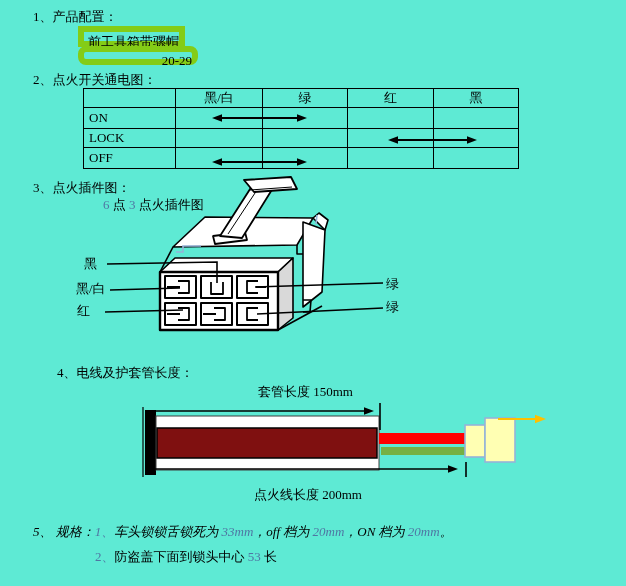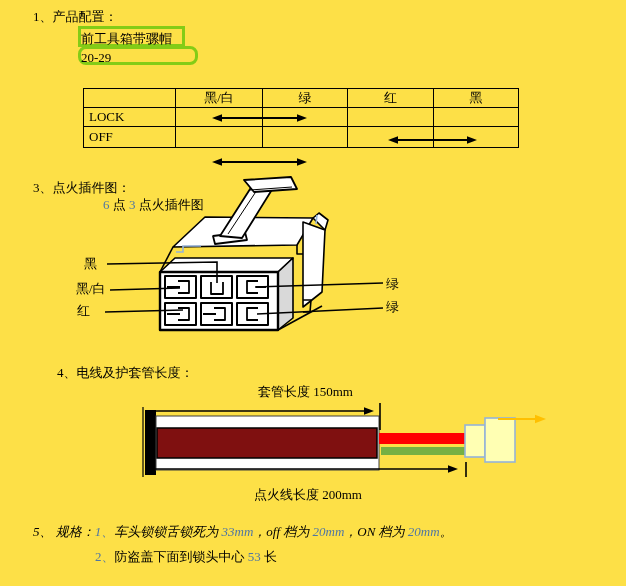--- a/index.html
+++ b/index.html
@@ -1,58 +1,66 @@
 <!DOCTYPE html>
 <html><head>
 <meta charset="utf-8">
 <style>
   html,body{margin:0;padding:0;background:#fff;}
-  .page{position:relative;width:626px;height:586px;background:#fde047;overflow:hidden;
+  .page{position:relative;width:626px;height:586px;background:#5eead4;overflow:hidden;
         font-family:"Liberation Serif","DejaVu Serif",serif;font-size:13px;color:#000;}
   .abs{position:absolute;}
   .title{white-space:pre;}
   .tint{color:#4f76a3;}
   
-  .cfg-cell{position:absolute;border:3px solid #84cc16;text-align:left;box-sizing:border-box;}
+  .cfg-cell{position:absolute;border:6px solid #84cc16;text-align:right;box-sizing:border-box;}
   .cfg-r1{left:78px;top:26px;width:107px;height:21px;line-height:19px;}
   .cfg-r2{left:78px;top:46px;width:120px;height:19px;line-height:17px;border-radius:8px;}
   
   table.sw{border-collapse:collapse;table-layout:fixed;}
   table.sw td{border:1px solid #000;padding:0;font-size:13px;overflow:hidden;}
   table.sw td.hd{text-align:center;}
   table.sw td.rl{padding-left:5px;}
   .lbl{white-space:pre;}
   svg{display:block;}
 </style>
 </head>
 <body>
 
 <div class="page">
 
   <div class="abs title" style="left:33px;top:8px;">1、产品配置：</div>
   <div class="cfg-cell cfg-r1">前工具箱带骡帽</div>
   <div class="cfg-cell cfg-r2">20-29</div>
 
+  <div class="abs title" style="left:33px;top:71px;">2、点火开关通电图：</div>
 
   <div class="abs" style="left:83px;top:88px;">
     <table class="sw">
       <colgroup>
           <col style="width:92px">
           <col style="width:87px">
           <col style="width:85px">
           <col style="width:86px">
           <col style="width:85px">
         </colgroup>
       <tbody>
           <tr style="height:19px">
         <td class="hd"></td>
         <td class="hd">黑/白</td>
         <td class="hd">绿</td>
         <td class="hd">红</td>
         <td class="hd">黑</td>
+      </tr>
+      <tr style="height:21px">
+        <td class="rl">ON</td>
+        <td></td>
+            <td></td>
+            <td></td>
+            <td></td>
       </tr>
       <tr style="height:19px">
         <td class="rl">LOCK</td>
         <td></td>
             <td></td>
             <td></td>
             <td></td>
       </tr>
       <tr style="height:21px">
         <td class="rl">OFF</td>

